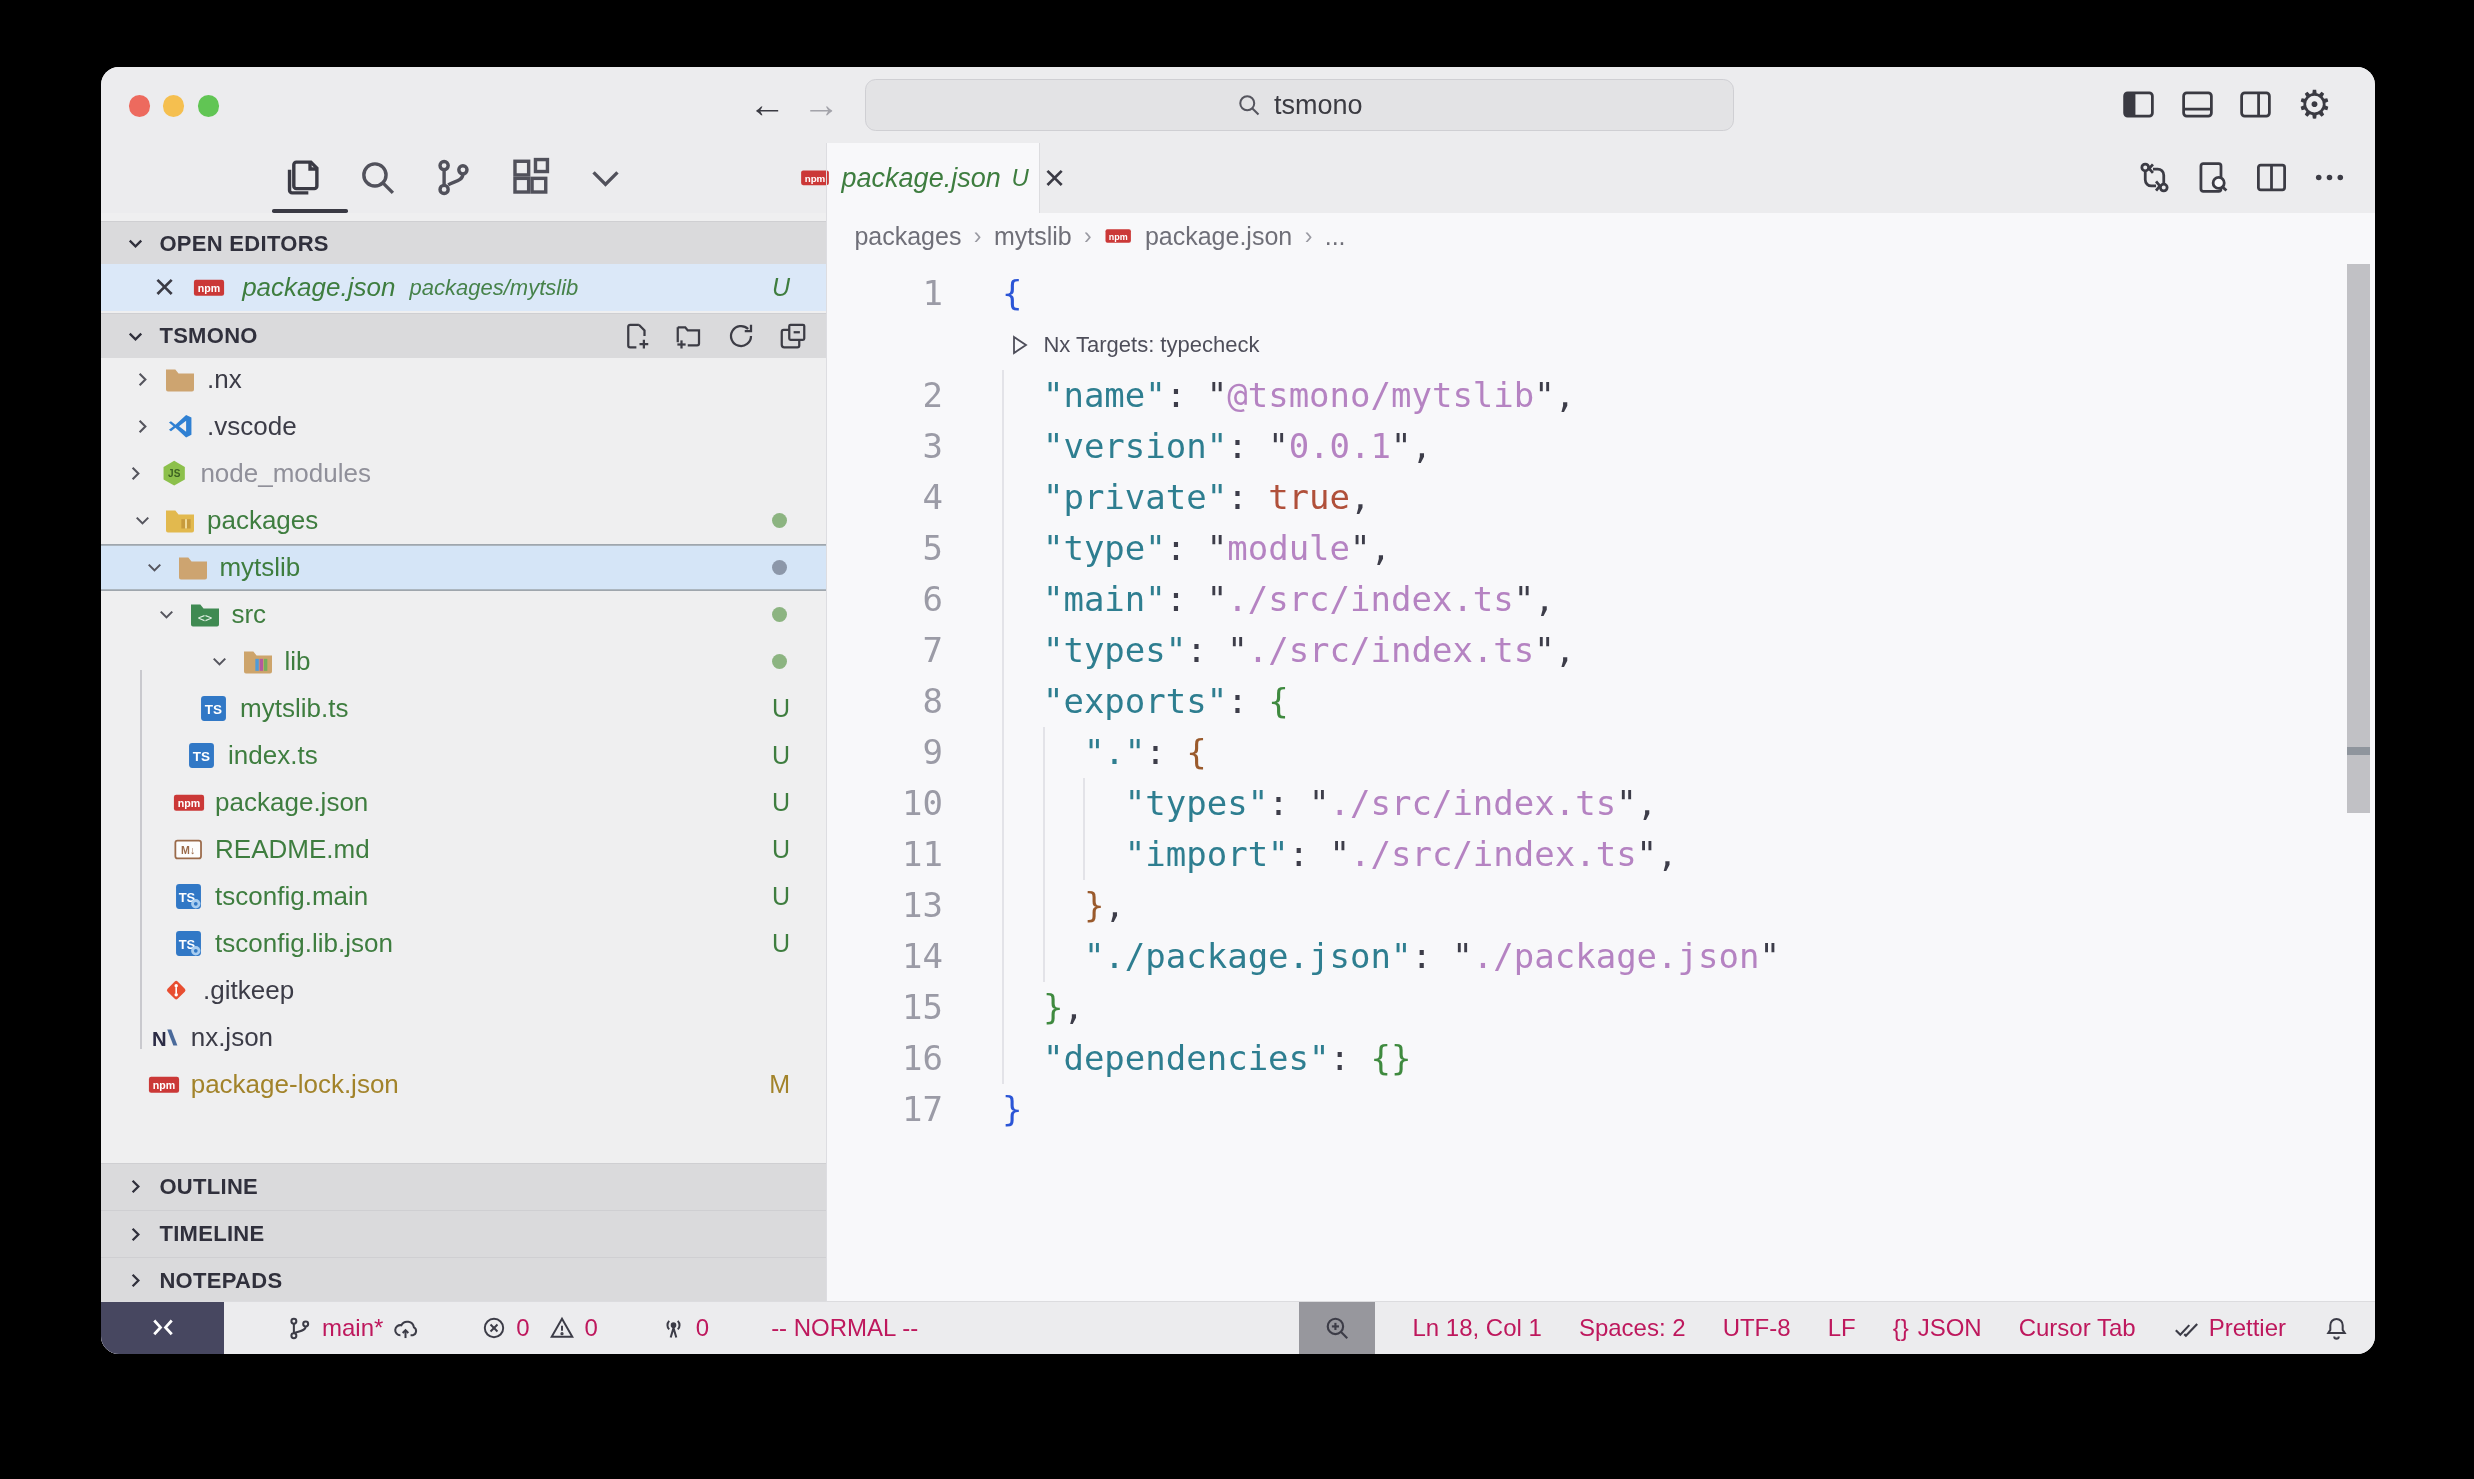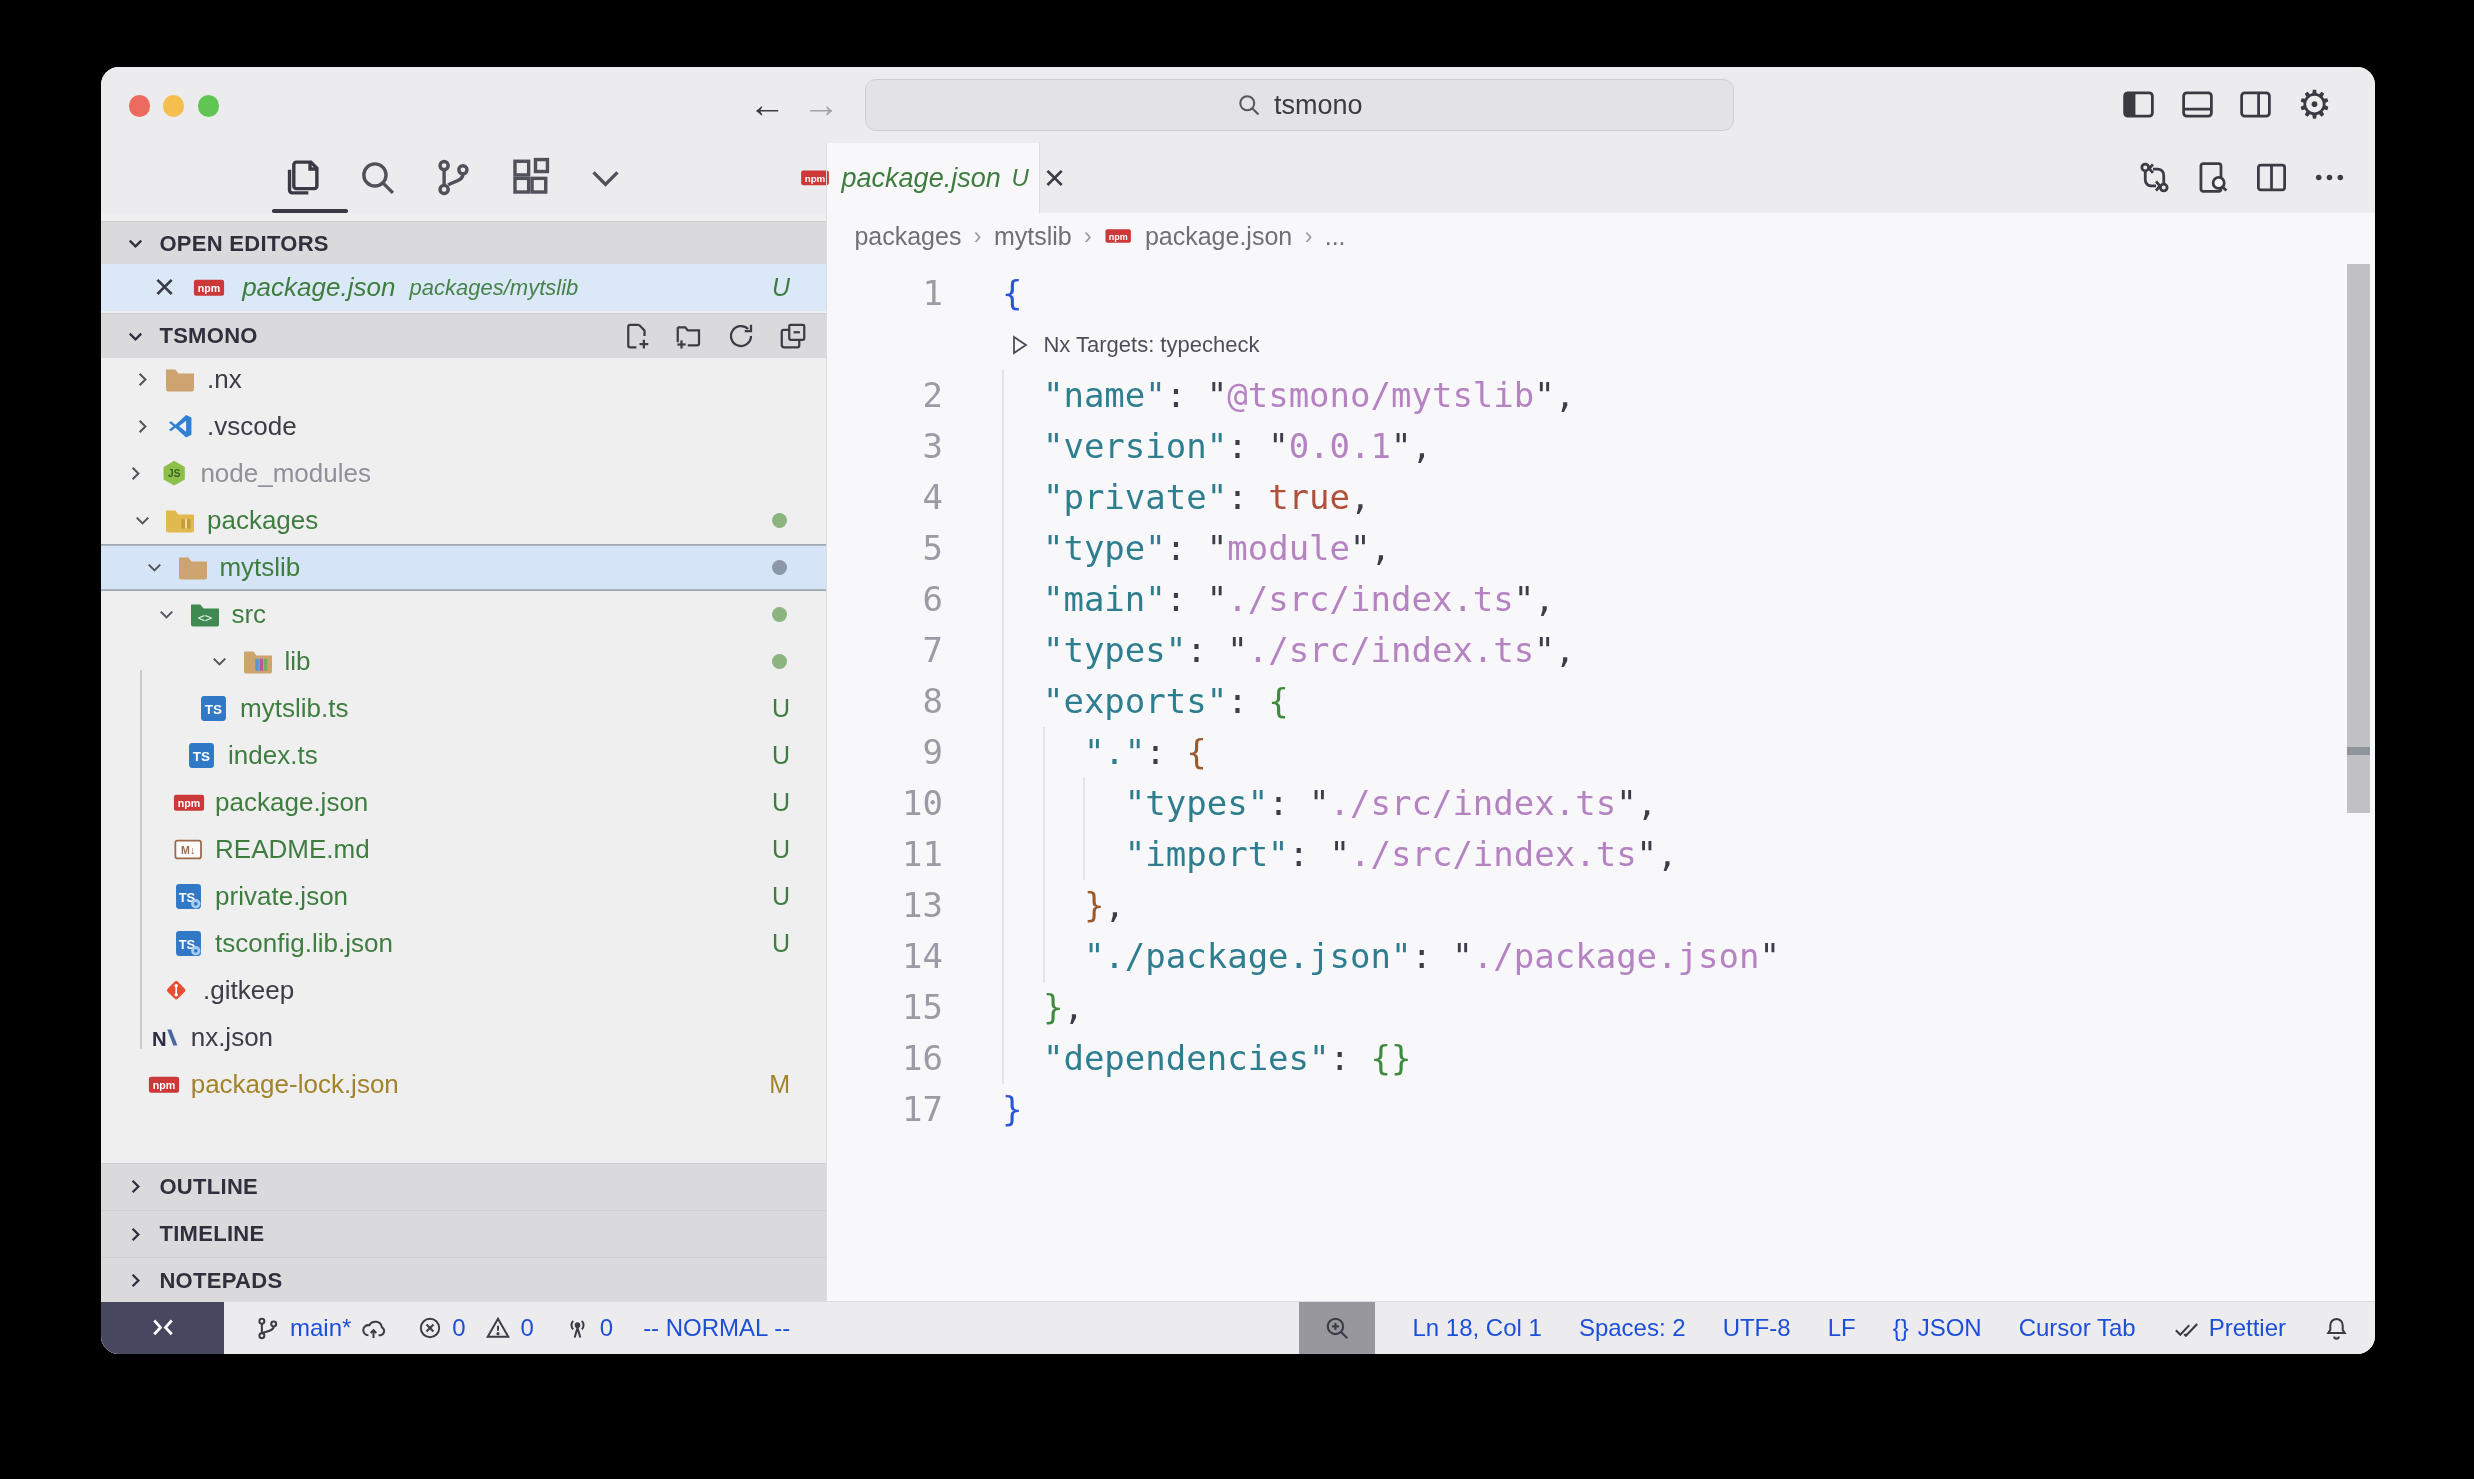--- a/index.html
+++ b/index.html
@@ -74,21 +74,21 @@
   .cline.cur .num{color:#3c3c47;}
   .guide{position:absolute;top:0;bottom:0;width:1.8px;background:#e3e3e8;}
   .tok-key{color:#2e7e90}.tok-str{color:#b583c2}.tok-pun{color:#3d3d49}.tok-const{color:#b0503a}
   .tok-b1{color:#2b55d6}.tok-b2{color:#3f8a3f}.tok-b3{color:#9a5a2c}
   .lensrow{position:relative;height:51px;display:flex;align-items:center;padding-left:181px;
     font-family:"Liberation Sans",sans-serif;font-size:22px;color:#4e4e5a;gap:12.4px;}
   .scrollthumb{position:absolute;right:5.3px;top:121px;width:23px;height:549px;background:#c1c1c5;}
   .scrollmark{position:absolute;right:5.3px;top:604px;width:23px;height:8px;background:#8f959d;}
   
   .statusbar{position:absolute;left:0;bottom:0;right:0;height:52px;background:#ececee;
-    border-top:0.9px solid #dcdcdf;display:flex;align-items:center;font-size:24px;color:#1d4ed8;}
+    border-top:0.9px solid #dcdcdf;display:flex;align-items:center;font-size:24px;color:#be185d;gap:32px;}
   .remote{width:123px;height:100%;background:#474760;display:flex;align-items:center;justify-content:center;flex:none;}
   .sgroup{display:flex;align-items:center;gap:9px;margin-left:30px;}
   .sright{margin-left:auto;display:flex;align-items:center;gap:37px;padding-right:25px;height:100%;}
   .zoomcell{width:76px;height:100%;background:#97979d;display:flex;align-items:center;justify-content:center;}
   .sitem{display:flex;align-items:center;gap:9px;white-space:nowrap;}
   svg{display:block}
 </style>
 </head>
 <body>
 
@@ -387,21 +387,21 @@
         <div class="trow green" style="padding-left: 52px;">
           <span class="fspace"></span>
           <span class="ticon">
             <svg width="27" height="27" viewBox="0 0 26 26" style="font-size:29px">
               <rect x="1" y="1" width="24" height="24" rx="3" fill="#3178c6"></rect>
               <text x="11.5" y="18" font-size="12.5" font-weight="bold" fill="#fff" text-anchor="middle" font-family="Liberation Sans,sans-serif">TS</text>
               <circle cx="20" cy="20" r="4.5" fill="#a8cdf0"></circle>
               <circle cx="20" cy="20" r="1.8" fill="#3178c6"></circle>
             </svg>
           </span>
-          <span class="lbl">private.json</span>
+          <span class="lbl">tsconfig.main</span>
           <span class="badge">U</span>
         </div>
         <div class="trow green" style="padding-left: 52px;">
           <span class="fspace"></span>
           <span class="ticon">
             <svg width="27" height="27" viewBox="0 0 26 26" style="font-size:29px">
               <rect x="1" y="1" width="24" height="24" rx="3" fill="#3178c6"></rect>
               <text x="11.5" y="18" font-size="12.5" font-weight="bold" fill="#fff" text-anchor="middle" font-family="Liberation Sans,sans-serif">TS</text>
               <circle cx="20" cy="20" r="4.5" fill="#a8cdf0"></circle>
               <circle cx="20" cy="20" r="1.8" fill="#3178c6"></circle>

